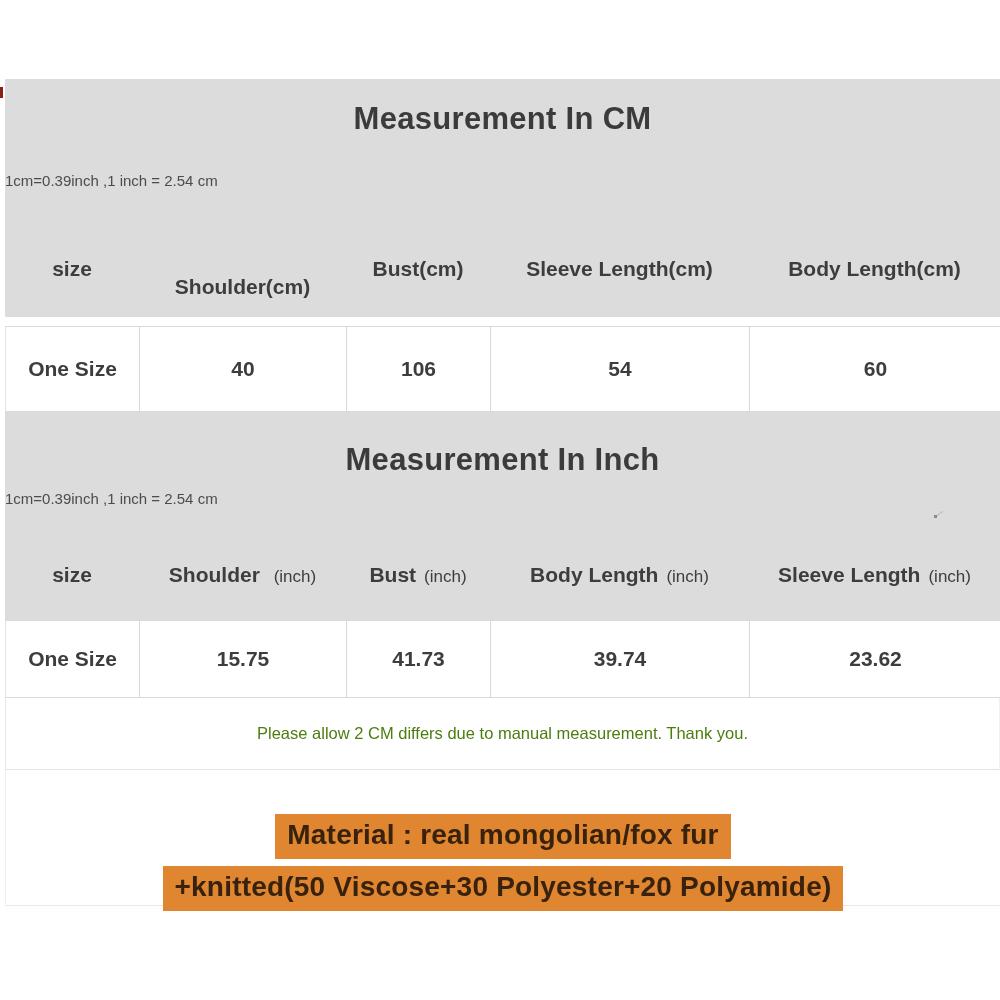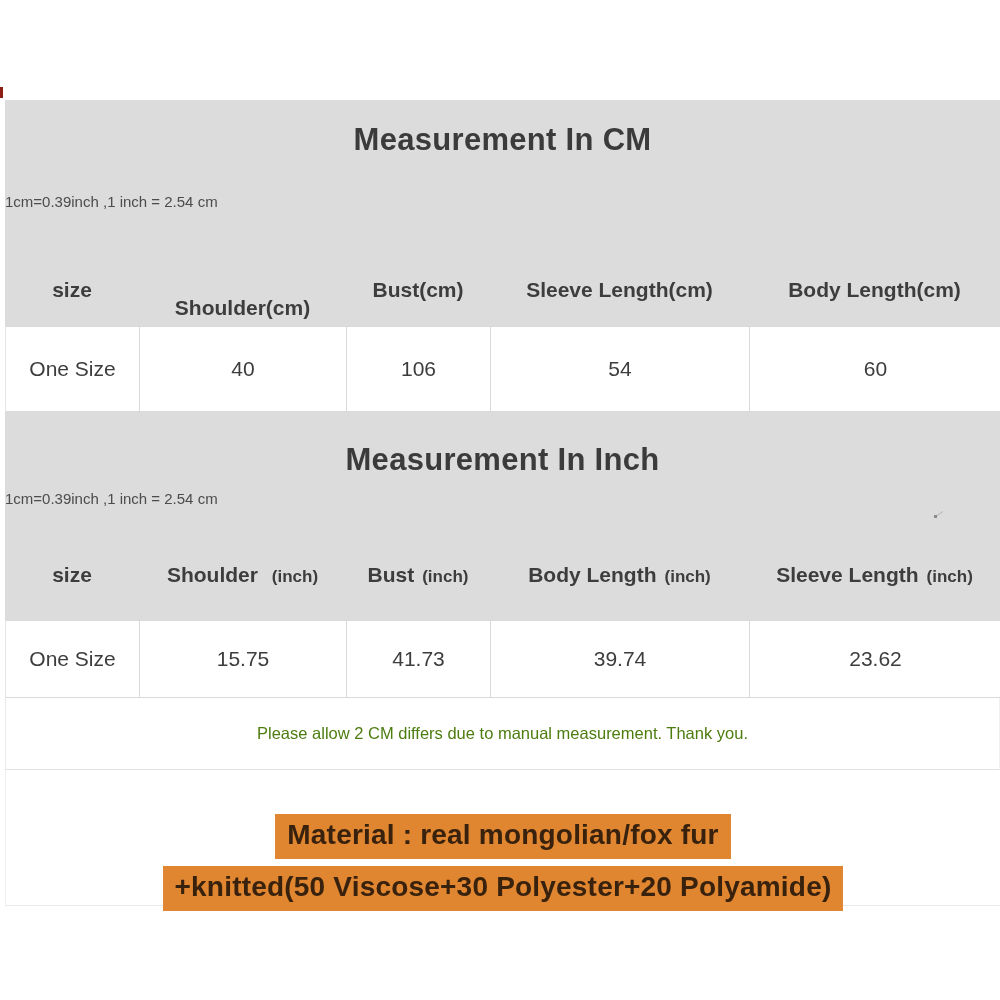--- a/index.html
+++ b/index.html
@@ -6,52 +6,52 @@
   html,body { background:#ffffff; }
   body { width:1000px; height:1000px; font-family:"Liberation Sans", sans-serif; position:relative; overflow:hidden; }
 
   .page { position:absolute; left:0; top:0; width:1000px; height:1000px; background:#ffffff; }
 
   
   .red-artifact { position:absolute; left:0; top:87px; width:3px; height:11px; background:#8e1f17; }
 
   
   .band { position:absolute; left:5px; width:995px; background:#dcdcdc; }
-  .band-cm   { top:100px;  height:238px; }
+  .band-cm   { top:79px;  height:238px; }
   .band-inch { top:412px; height:208px; }
 
   .band-title { position:absolute; left:0; right:0; text-align:center;
                 font-size:31px; font-weight:bold; color:#3b3b3b; letter-spacing:.3px; }
   .band-cm  .band-title { top:22px; }
   .band-inch .band-title { top:30px; }
 
   .band-sub { position:absolute; left:0; right:0; 
               font-size:15px; color:#4c4c4c; }
   .band-cm  .band-sub { top:93px; }
   .band-inch .band-sub { top:78px; }
 
   .header-row { position:absolute; left:0; width:100%;
                 display:grid; grid-template-columns:134px 207px 144px 259px 251px;
                 align-items:center; }
   .band-cm  .header-row { top:142px; height:96px; }
   .band-inch .header-row { top:118px; height:90px; }
 
   .hcell { text-align:center; font-size:21px; font-weight:bold; color:#3d3d3d; }
-  .hcell .unit { font-size:17px; font-weight:bold;margin-left:8px; }
+  .hcell .unit { font-size:17px; font-weight:normal;margin-left:8px; }
   .hcell.low { transform:translateY(18px); }
 
   
   .data-row { position:absolute; left:5px; width:995px; background:#ffffff;
               display:grid; grid-template-columns:134px 207px 144px 259px 251px;
               border-top:1px solid #d9d9d9; border-bottom:1px solid #d9d9d9;
               border-left:1px solid #e4e4e4; }
   .row-cm   { top:326px; height:86px; }
   .row-inch { top:620px; height:78px; }
   .dcell { display:flex; align-items:center; justify-content:center;
-           font-size:21px; font-weight:normal; color:#3d3d3d;
+           font-size:21px; font-weight:bold; color:#3d3d3d;
            border-right:1px solid #d9d9d9; }
   .dcell:last-child { border-right:none; }
 
   
   .note-row { position:absolute; left:5px; top:698px; width:995px; height:72px;
               background:#ffffff; border-left:1px solid #e9e9e9; border-right:1px solid #f0f0f0;
               border-bottom:1px solid #e3e3e3;
               display:flex; align-items:center; justify-content:center;
               font-size:16.5px; color:#4d7c0f; }
 

